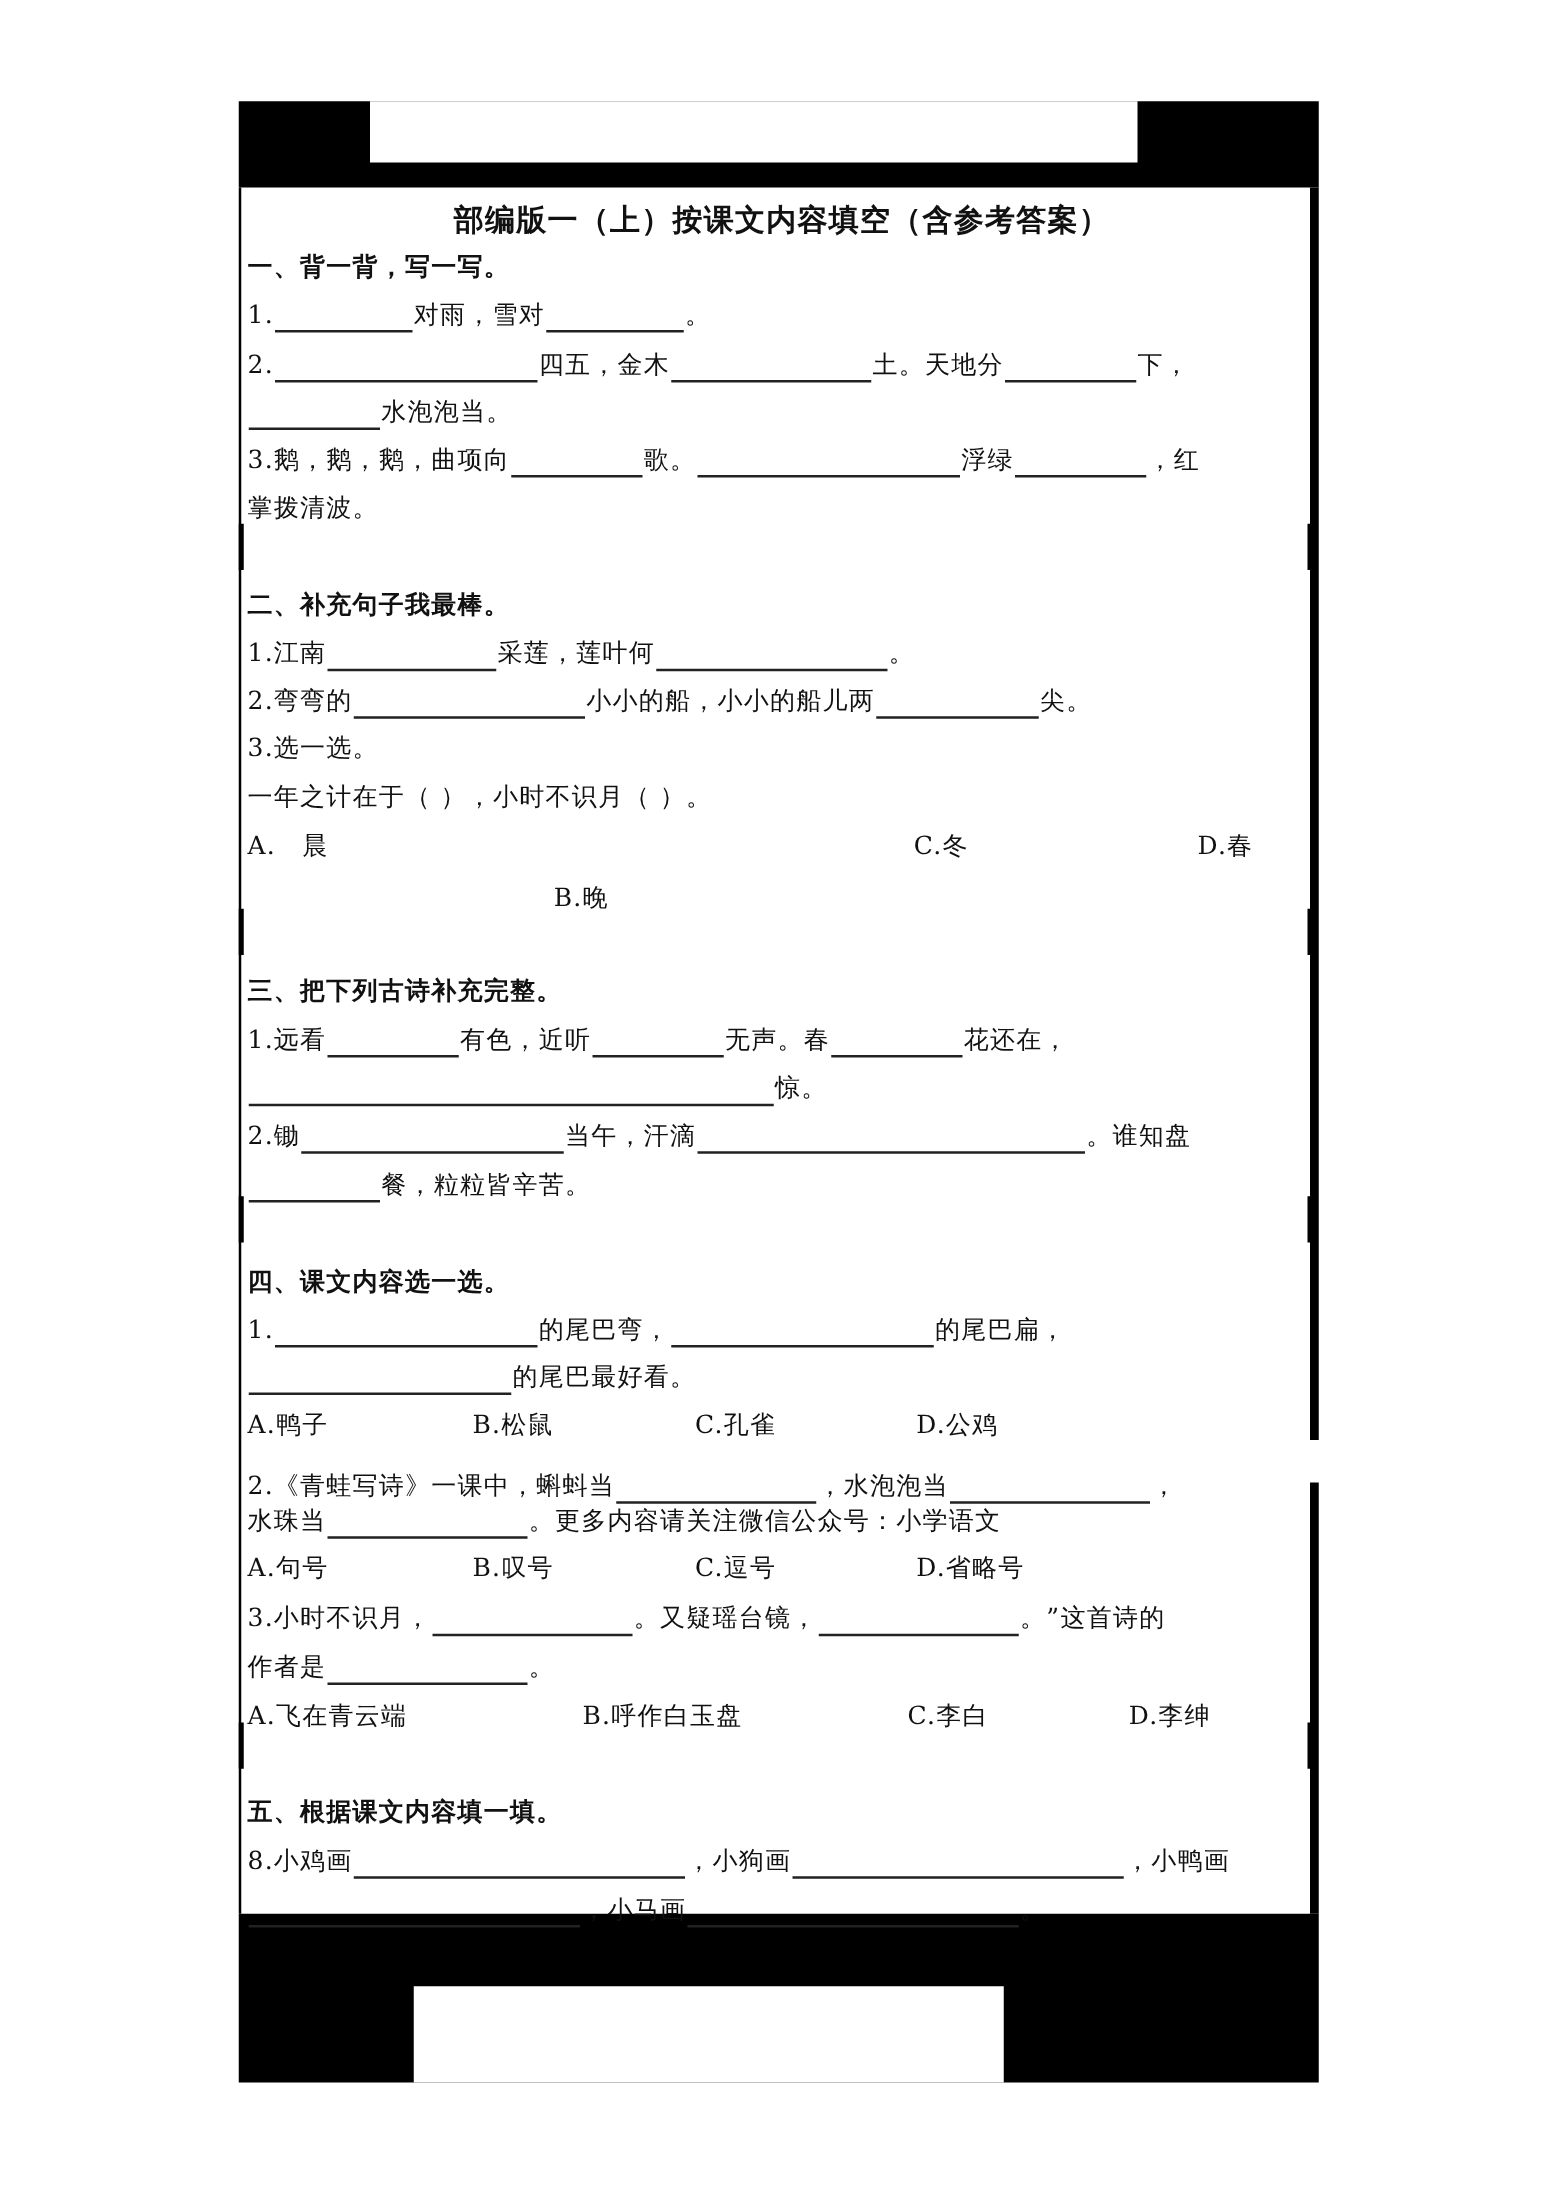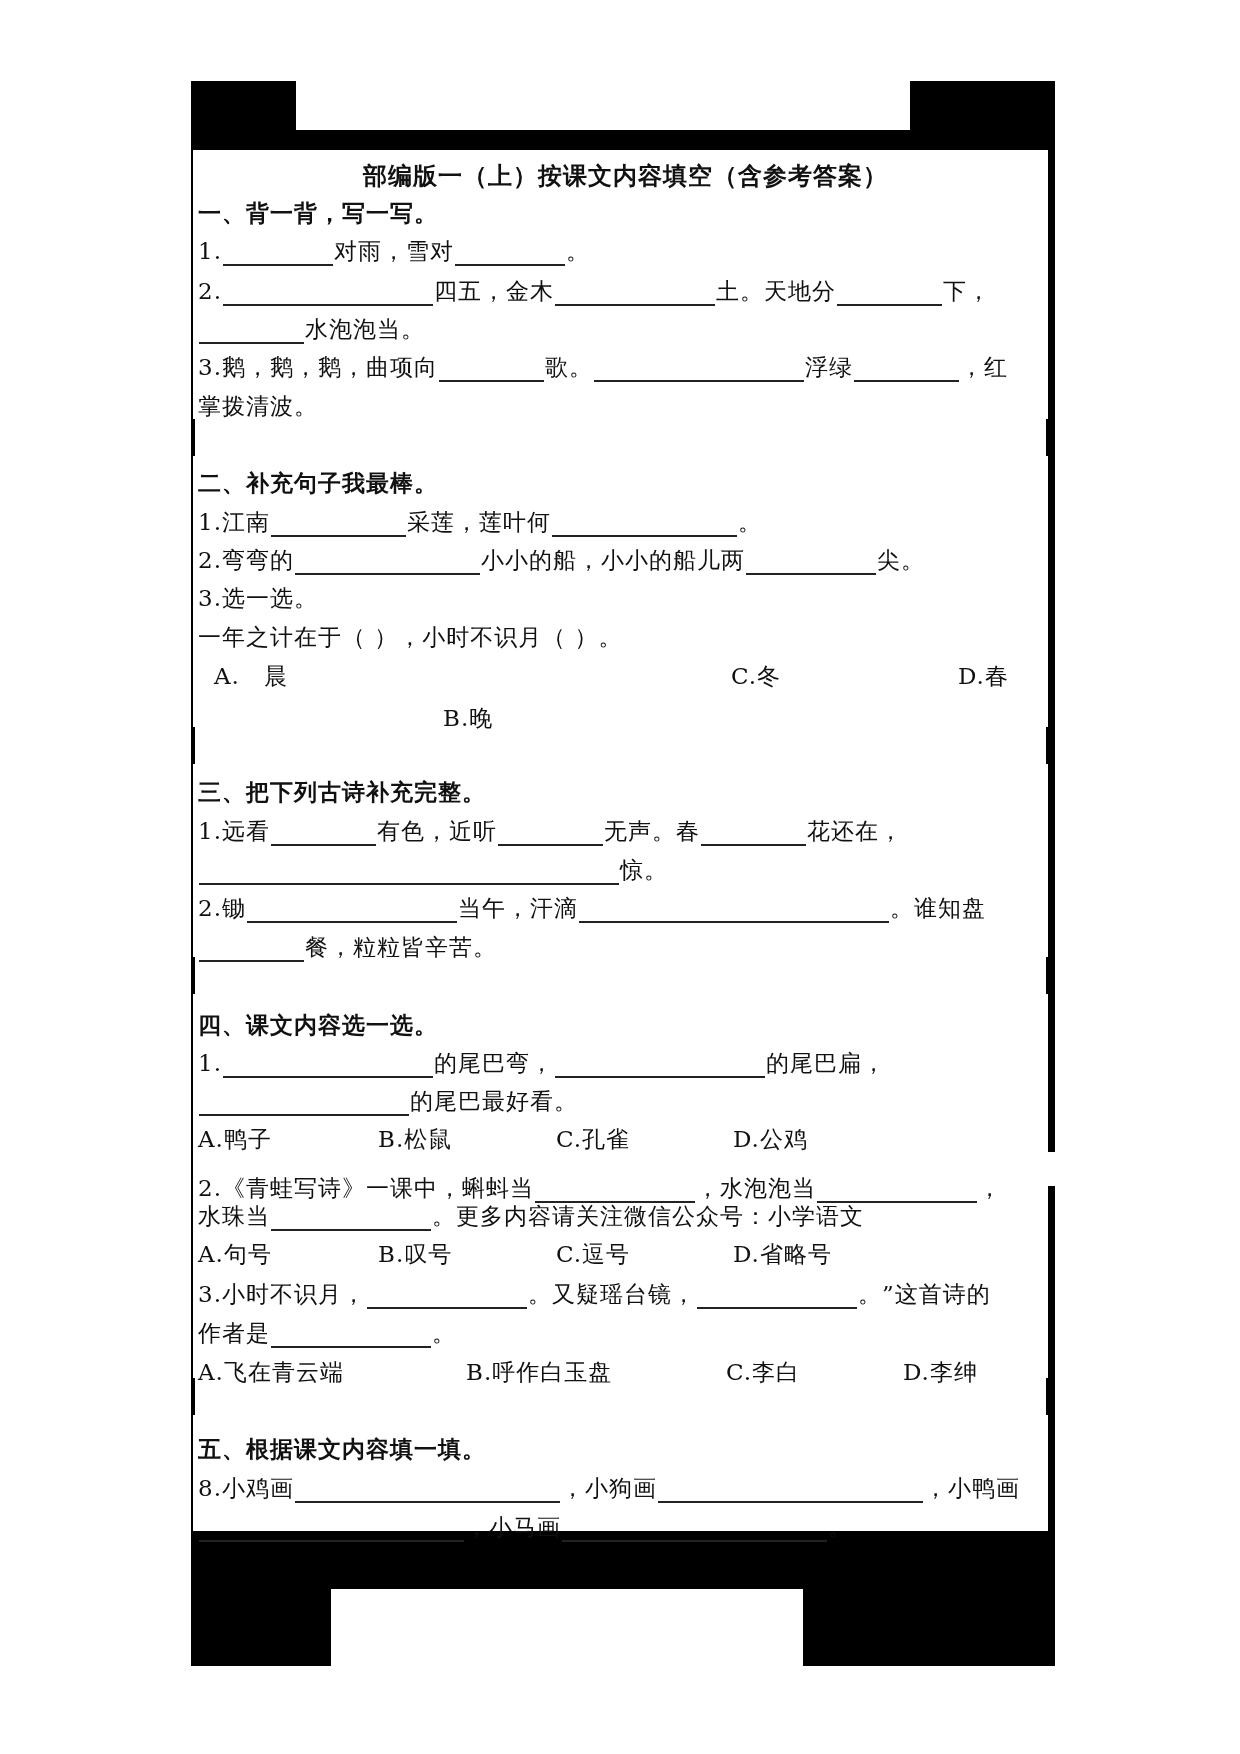--- a/index.html
+++ b/index.html
@@ -1,19 +1,19 @@
 <!DOCTYPE html>
 <html><head>
 <meta charset="utf-8">
 <style>
   html,body{margin:0;padding:0;background:#fff;}
   body{width:1240px;height:1754px;position:relative;overflow:hidden;font-family:"DejaVu Serif","Liberation Serif",serif;color:#111;}
   .blk{position:absolute;background:#000;}
   .wht{position:absolute;background:#fff;}
-  .line{position:absolute;left:198px;font-size:23px;line-height:30px;height:30px;white-space:nowrap;letter-spacing:1px;}
+  .line{position:absolute;left:198px;font-size:20px;line-height:30px;height:30px;white-space:nowrap;letter-spacing:1px;}
   .title{position:absolute;left:363px;top:160px;font-size:24px;font-weight:bold;font-family:"DejaVu Sans","Liberation Sans",sans-serif;letter-spacing:1px;white-space:nowrap;}
   .head{font-weight:bold;font-family:"DejaVu Sans","Liberation Sans",sans-serif;}
   .blank{display:inline-block;border-bottom:2px solid #222;height:24px;vertical-align:bottom;margin:0 1px;}
   .opt{position:absolute;white-space:nowrap;}
 </style>
 </head>
 <body>
 
 <div class="blk" style="left:191px;top:81px;width:864px;height:69px;"></div>
 <div class="wht" style="left:296px;top:81px;width:614px;height:49px;"></div>
@@ -40,21 +40,21 @@
 <div class="line" style="top:314px;"><span class="blank" style="width: 105px;"></span><span>水泡泡当。</span></div>
 <div class="line" style="top:352px;"><span>3.鹅，鹅，鹅，曲项向</span><span class="blank" style="width: 105px;"></span><span>歌。</span><span class="blank" style="width: 210px;"></span><span>浮绿</span><span class="blank" style="width: 105px;"></span><span>，红</span></div>
 <div class="line" style="top:391px;"><span>掌拨清波。</span></div>
 
 <div class="line head" style="top:468px;">二、补充句子我最棒。</div>
 <div class="line" style="top:507px;"><span>1.江南</span><span class="blank" style="width: 135px;"></span><span>采莲，莲叶何</span><span class="blank" style="width: 185px;"></span><span>。</span></div>
 <div class="line" style="top:545px;"><span>2.弯弯的</span><span class="blank" style="width: 185px;"></span><span>小小的船，小小的船儿两</span><span class="blank" style="width: 130px;"></span><span>尖。</span></div>
 <div class="line" style="top:583px;"><span>3.选一选。</span></div>
 <div class="line" style="top:622px;"><span>一年之计在于（          ），小时不识月（          ）。</span></div>
 <div class="line" style="top:661px;width:840px;">
-  <span class="opt" style="left:16px;">A.　晨</span>
+  <span class="opt" style="left:0;">A.　晨</span>
   <span class="opt" style="left:245px;margin-top:42px;">B.晚</span>
   <span class="opt" style="left:533px;">C.冬</span>
   <span class="opt" style="left:760px;">D.春</span>
 </div>
 
 <div class="line head" style="top:777px;">三、把下列古诗补充完整。</div>
 <div class="line" style="top:816px;"><span>1.远看</span><span class="blank" style="width: 105px;"></span><span>有色，近听</span><span class="blank" style="width: 105px;"></span><span>无声。春</span><span class="blank" style="width: 105px;"></span><span>花还在，</span></div>
 <div class="line" style="top:855px;"><span class="blank" style="width: 420px;"></span><span>惊。</span></div>
 <div class="line" style="top:893px;"><span>2.锄</span><span class="blank" style="width: 210px;"></span><span>当午，汗滴</span><span class="blank" style="width: 310px;"></span><span>。谁知盘</span></div>
 <div class="line" style="top:932px;"><span class="blank" style="width: 105px;"></span><span>餐，粒粒皆辛苦。</span></div>

